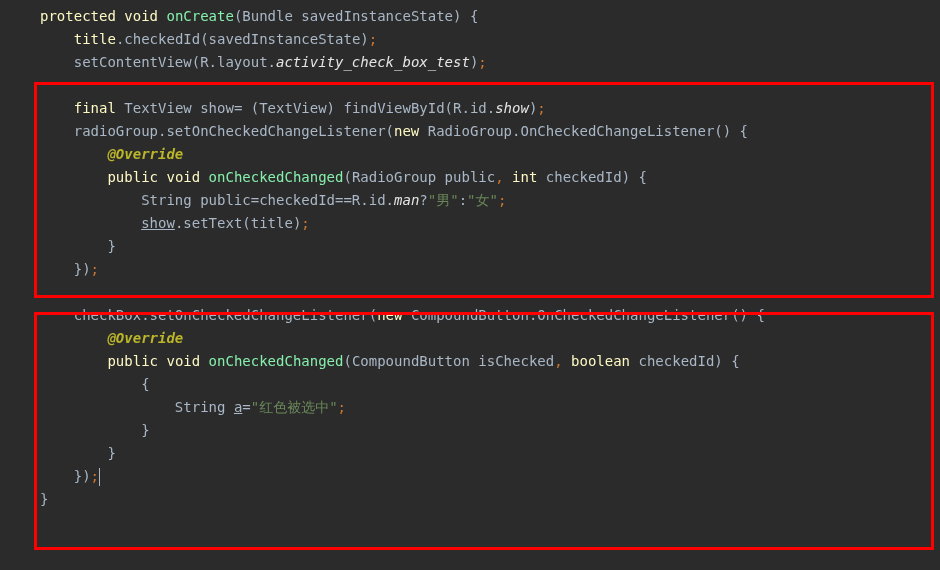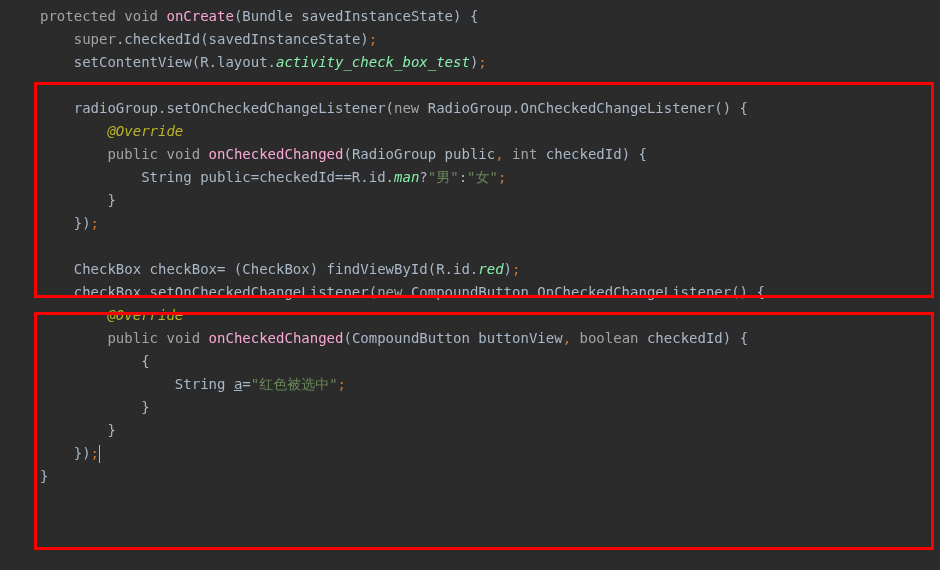--- a/index.html
+++ b/index.html
@@ -20,25 +20,25 @@
       position: relative;
     }
     .code-container {
       padding: 5px 0 5px 40px;
       position: relative;
     }
     .line {
       white-space: pre;
       height: 23px;
     }
-    .keyword { color: #a3a3a3; }
-    .method { color: #f9a8d4; }
+    .keyword { color: #fef9c3; }
+    .method { color: #86efac; }
     .string { color: #6a8759; }
-    .annotation { color: #bbb529; font-style: italic; }
-    .field { color: #86efac; font-style: italic; }
+    .annotation { color: #bbb529; font-style: italic; font-weight: bold; }
+    .field { color: #e5e5e5; font-style: italic; }
     .punct { color: #cc7832; }
     .underline { text-decoration: underline; }
     
     .red-box-1 {
       position: absolute;
       border: 3px solid #ff0000;
       left: 34px;
       top: 82px;
       width: 900px;
       height: 216px;
@@ -60,34 +60,35 @@
       background: #a9b7c6;
       vertical-align: middle;
       margin-left: 0px;
     }
   </style>
 </head>
 <body>
 
 <div class="code-container">
 <div class="line"><span class="keyword">protected</span> <span class="keyword">void</span> <span class="method">onCreate</span><span>(Bundle savedInstanceState) {</span></div>
-<div class="line">    <span class="keyword">super</span><span>.checkedId(savedInstanceState)</span><span class="punct">;</span></div>
+<div class="line">    <span class="keyword">title</span><span>.checkedId(savedInstanceState)</span><span class="punct">;</span></div>
 <div class="line">    <span>setContentView(R.layout.</span><span class="field">activity_check_box_test</span><span>)</span><span class="punct">;</span></div>
 <div class="line"> </div>
+<div class="line">    <span class="keyword">final</span><span> TextView show= (TextView) findViewById(R.id.</span><span class="field">show</span><span>)</span><span class="punct">;</span></div>
 <div class="line">    <span>radioGroup.setOnCheckedChangeListener(</span><span class="keyword">new</span><span> RadioGroup.OnCheckedChangeListener() {</span></div>
 <div class="line">        <span class="annotation">@Override</span></div>
 <div class="line">        <span class="keyword">public</span> <span class="keyword">void</span> <span class="method">onCheckedChanged</span><span>(RadioGroup public</span><span class="punct">, </span><span class="keyword">int</span><span> checkedId) {</span></div>
 <div class="line">            <span>String public=checkedId==R.id.</span><span class="field">man</span><span>?</span><span class="string">"男"</span><span>:</span><span class="string">"女"</span><span class="punct">;</span></div>
+<div class="line">            <span class="underline">show</span><span>.setText(title)</span><span class="punct">;</span></div>
 <div class="line">        <span>}</span></div>
 <div class="line">    <span>})</span><span class="punct">;</span></div>
 <div class="line"> </div>
-<div class="line">    <span>CheckBox checkBox= (CheckBox) findViewById(R.id.</span><span class="field">red</span><span>)</span><span class="punct">;</span></div>
 <div class="line">    <span>checkBox.setOnCheckedChangeListener(</span><span class="keyword">new</span><span> CompoundButton.OnCheckedChangeListener() {</span></div>
 <div class="line">        <span class="annotation">@Override</span></div>
-<div class="line">        <span class="keyword">public</span> <span class="keyword">void</span> <span class="method">onCheckedChanged</span><span>(CompoundButton buttonView</span><span class="punct">, </span><span class="keyword">boolean</span><span> checkedId) {</span></div>
+<div class="line">        <span class="keyword">public</span> <span class="keyword">void</span> <span class="method">onCheckedChanged</span><span>(CompoundButton isChecked</span><span class="punct">, </span><span class="keyword">boolean</span><span> checkedId) {</span></div>
 <div class="line">            <span>{</span></div>
 <div class="line">                <span>String </span><span class="underline">a</span><span>=</span><span class="string">"红色被选中"</span><span class="punct">;</span></div>
 <div class="line">            <span>}</span></div>
 <div class="line">        <span>}</span></div>
 <div class="line">    <span>})</span><span class="punct">;</span><span class="cursor"></span></div>
 <div class="line"><span>}</span></div>
 </div>
 
 <div class="red-box-1"></div>
 <div class="red-box-2"></div>

